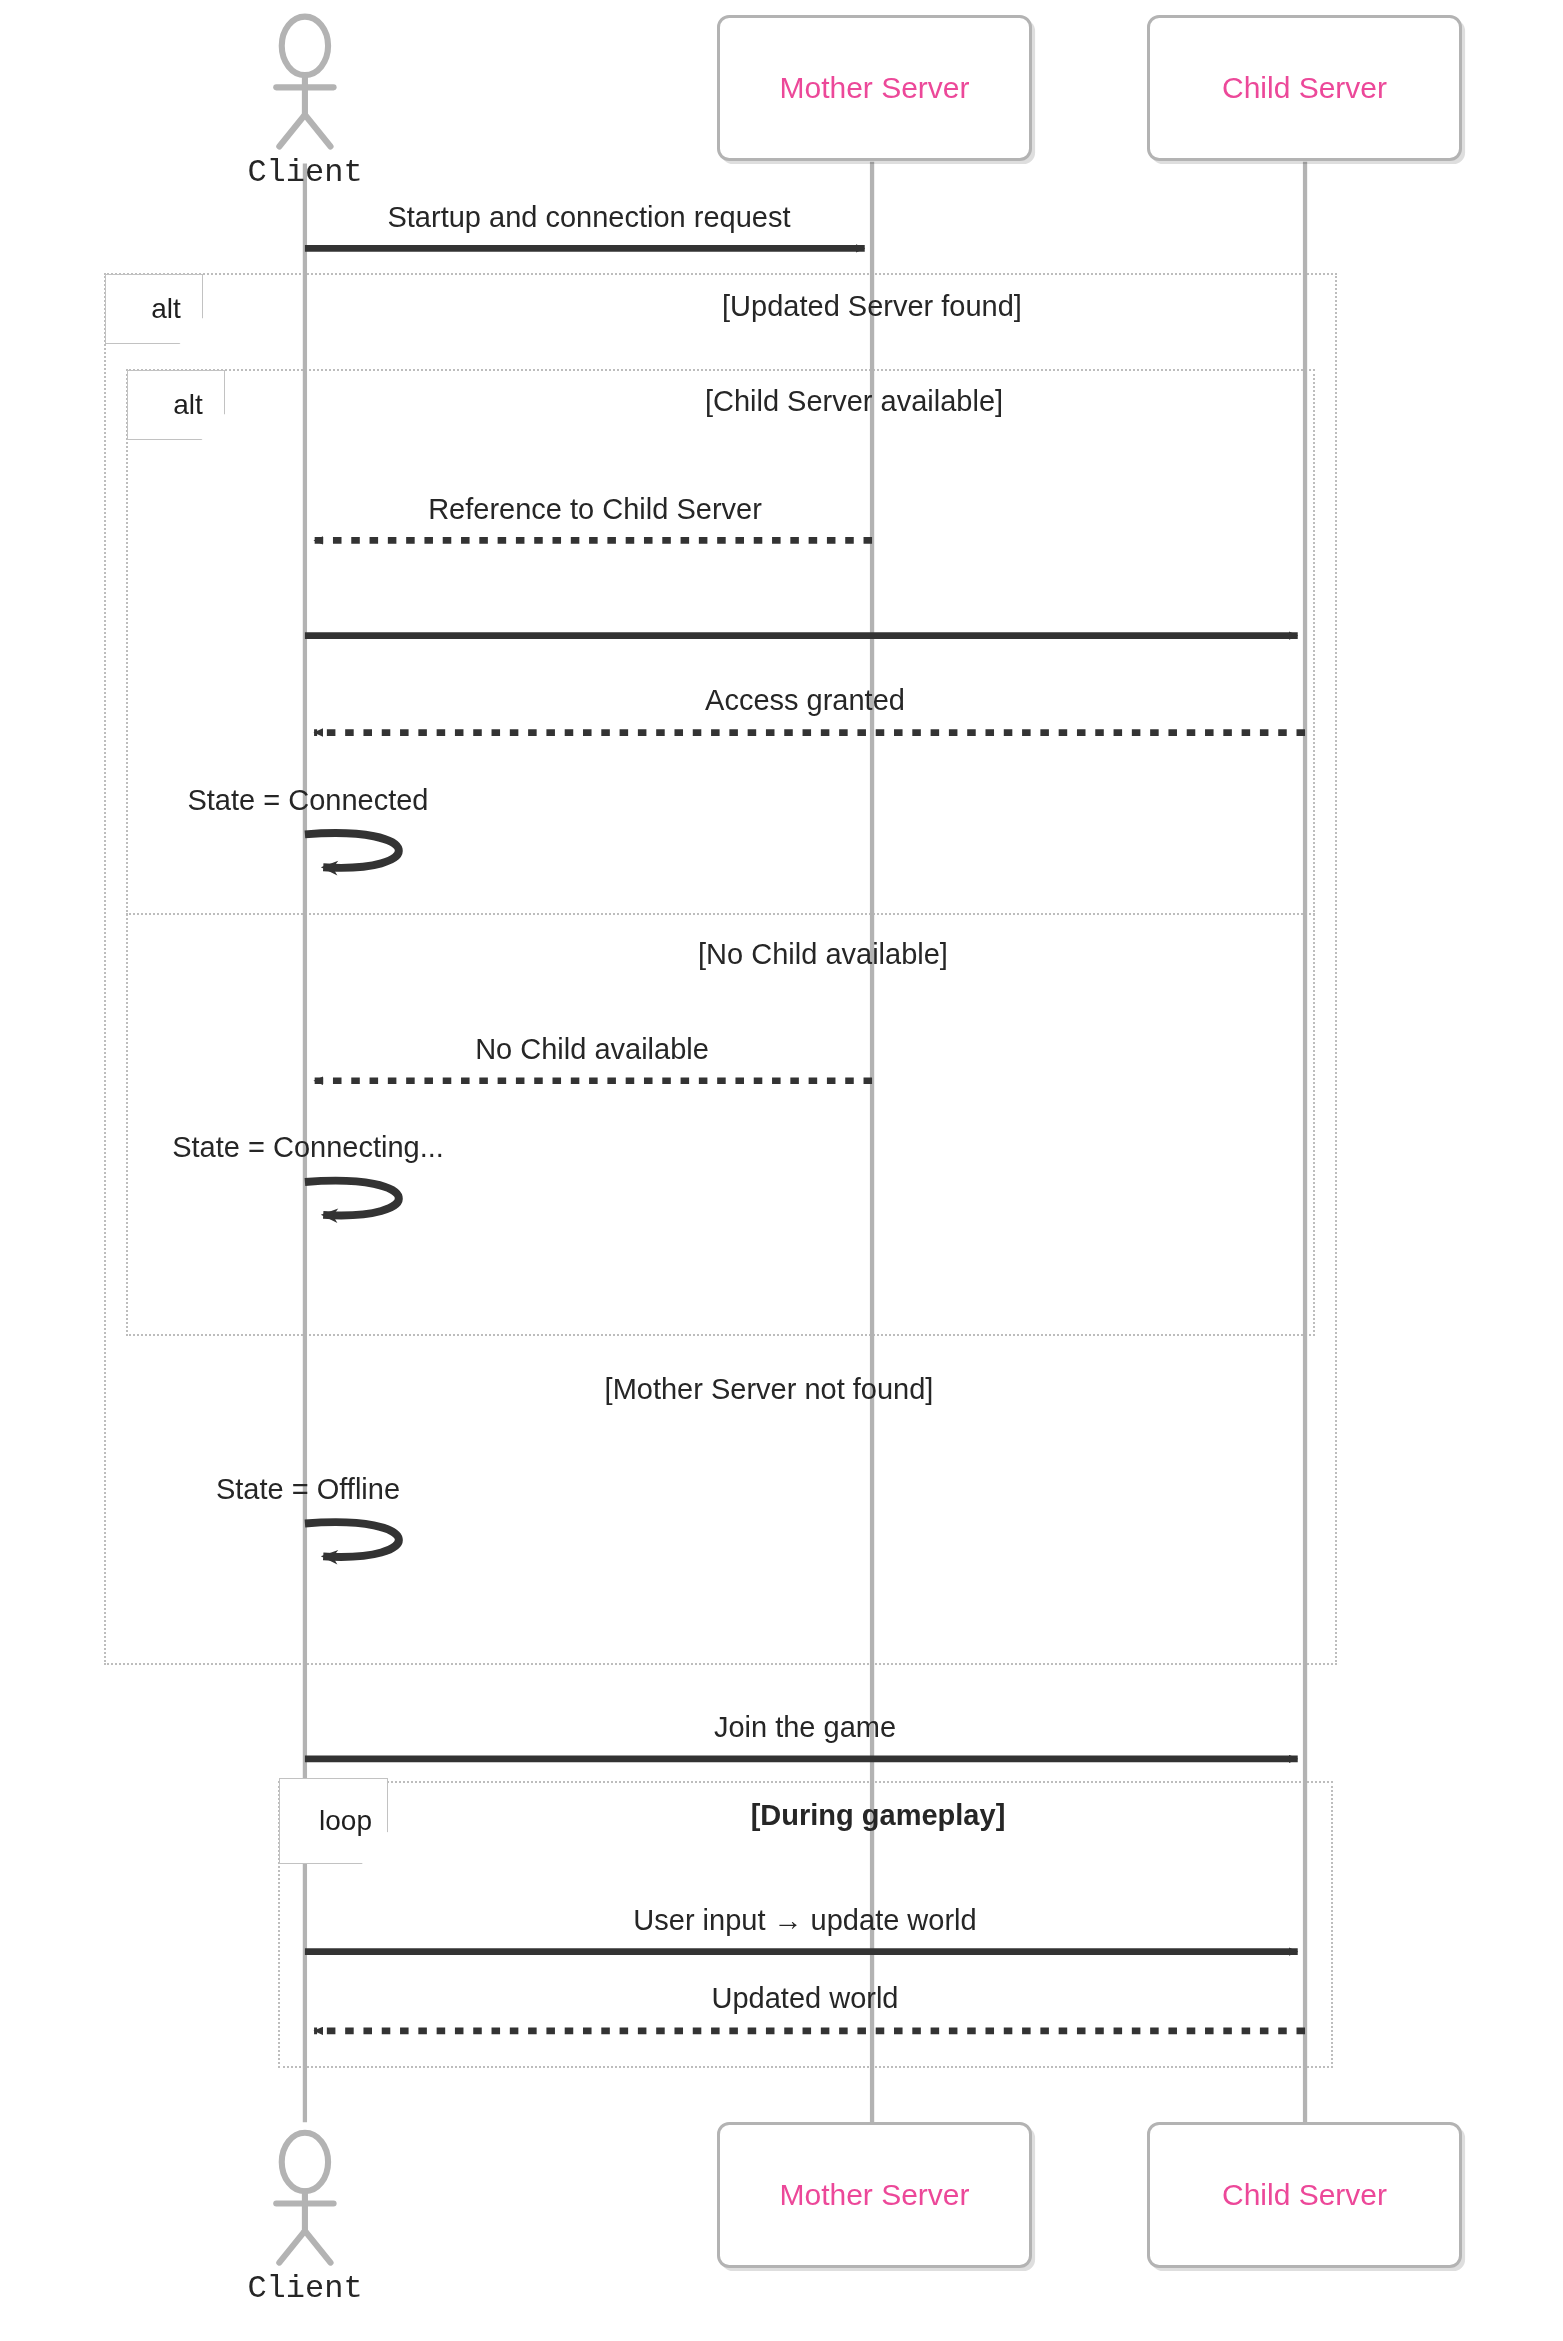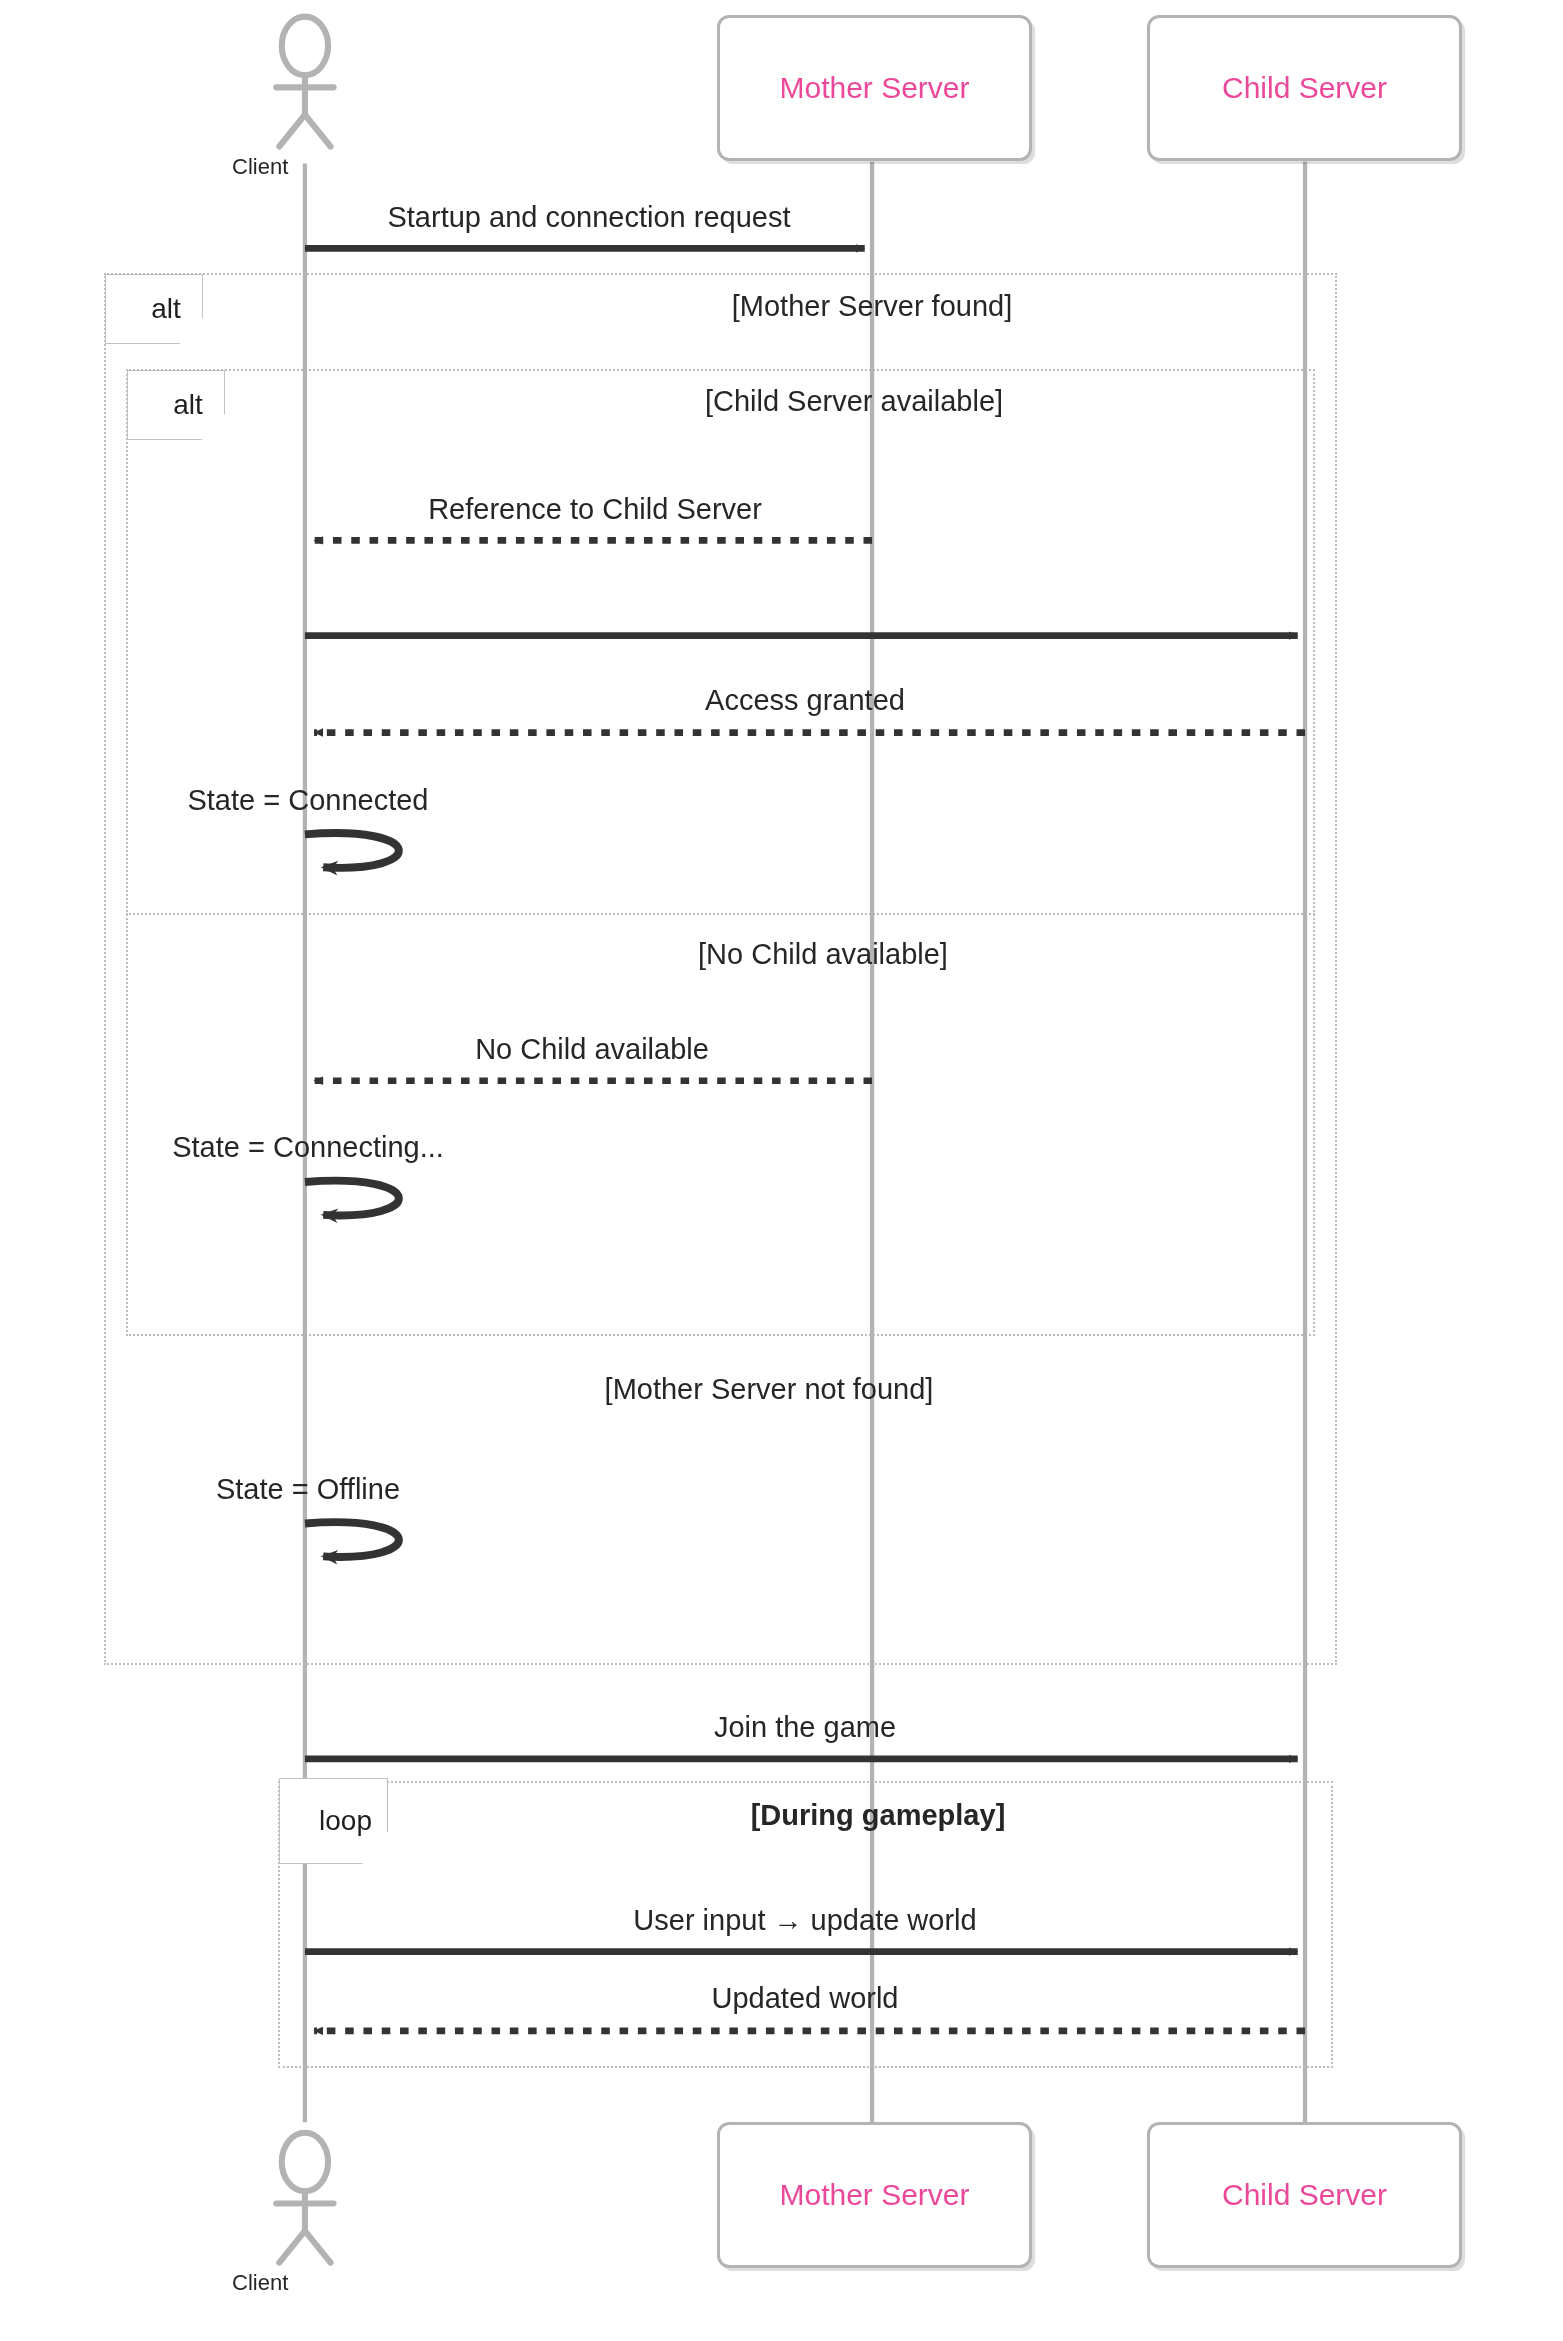--- a/index.html
+++ b/index.html
@@ -16,23 +16,23 @@
     box-shadow:3.7px 3.7px 0 -0.6px rgba(0,0,0,0.13);
     display:flex;align-items:center;justify-content:center;
     box-sizing:border-box;
   }
   .pbox-label{
     font-size:30px;color:#ec4899;white-space:nowrap;
     font-family:"Liberation Sans", sans-serif;
   }
 
   .actor-label{
-    position:absolute;font-size:22px;color:#262626;
-    white-space:nowrap;
-    font-family:Liberation Sans, sans-serif;
+    position:absolute;font-size:32px;color:#262626;
+    text-align:center;white-space:nowrap;
+    font-family:Liberation Mono, monospace;
   }
 
   .frag{
     position:absolute;box-sizing:border-box;
     border:2.4px dotted #bdbdbd;
     background:transparent;
     pointer-events:none;
   }
   .frag-divider{
     position:absolute;height:0;
@@ -153,21 +153,21 @@
   </div>
 
   <div class="frag-tag" style="left:127px; top:370px; width:98px; height:70px;">
     <span>alt</span>
   </div>
 
   <div class="frag-tag" style="left:279px; top:1746px; width:109px; height:86px;margin-top:32px;">
     <span>loop</span>
   </div>
 
-  <span class="msg-label" style="left:445px; top:290px; width:854px;">[Mother Server found]</span>
+  <span class="msg-label" style="left:445px; top:290px; width:854px;">[Updated Server found]</span>
 
   <span class="msg-label" style="left:396px; top:938px; width:854px;">[No Child available]</span>
 
   <span class="msg-label" style="left:427px; top:385px; width:854px;">[Child Server available]</span>
 
   <span class="msg-label" style="left:342px; top:1373px; width:854px;">[Mother Server not found]</span>
 
   <span class="msg-label" style="left:451px; top:1799px; width:854px;font-weight:bold;">[During gameplay]</span>
 
   <span class="msg-label" style="left:162px; top:201px; width:854px;">Startup and connection request</span>

